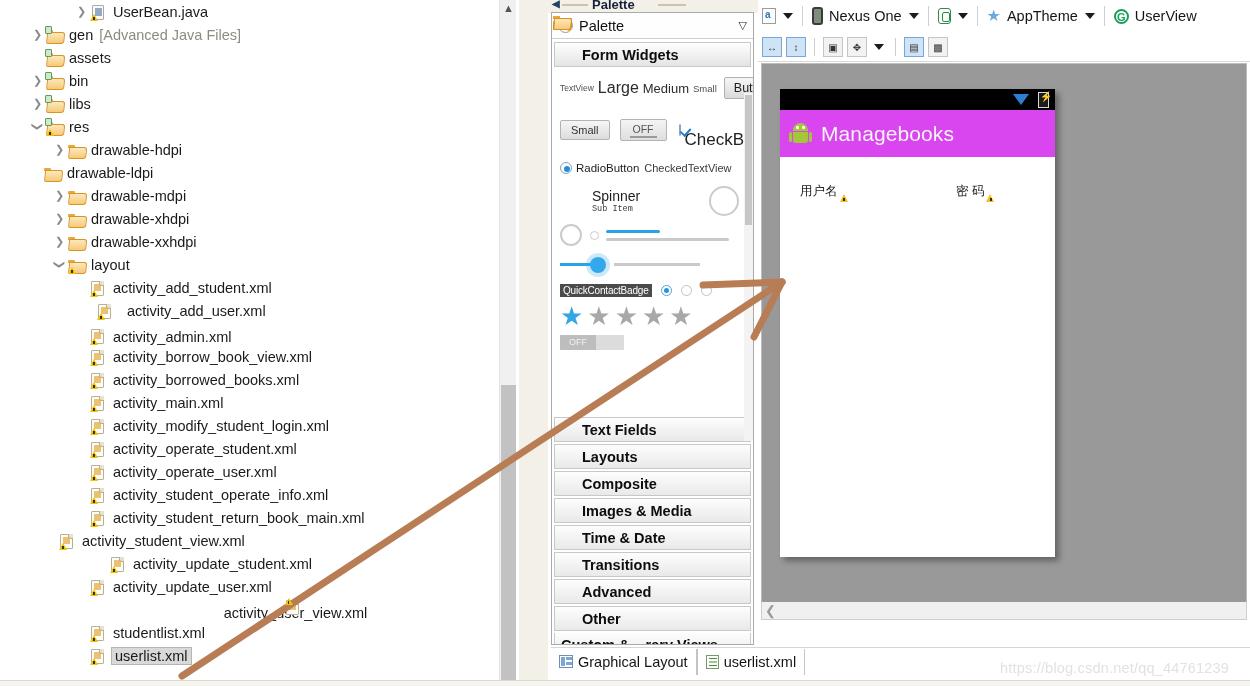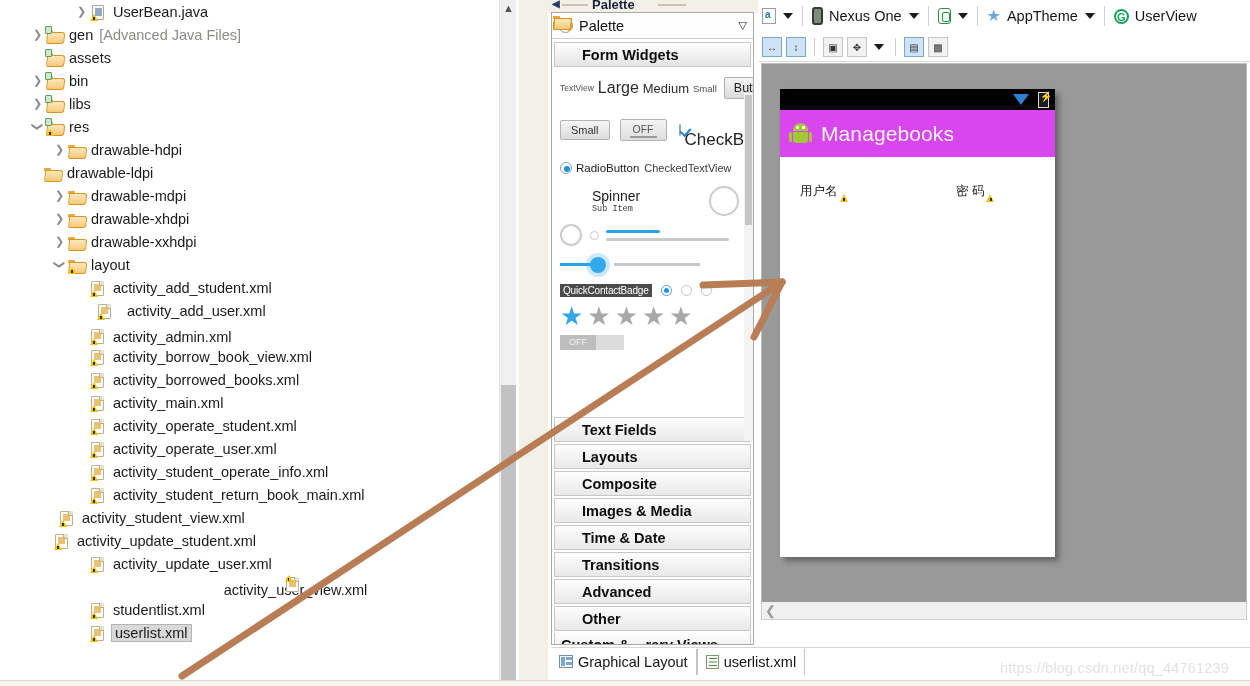--- a/index.html
+++ b/index.html
@@ -911,20 +911,31 @@
         </div>
         <div class="tree-row" style="padding-left: 74px;">
           <span class="twisty"></span>
           <span class="t-icon">
             <span class="ic-xmlfile">
               <span class="fold"></span>
               <span class="mark"></span>
             </span>
             <span class="ic-warn"></span>
           </span>
+          <span class="t-label">activity_modify_student_login.xml</span>
+        </div>
+        <div class="tree-row" style="padding-left: 74px;">
+          <span class="twisty"></span>
+          <span class="t-icon">
+            <span class="ic-xmlfile">
+              <span class="fold"></span>
+              <span class="mark"></span>
+            </span>
+            <span class="ic-warn"></span>
+          </span>
           <span class="t-label">activity_operate_student.xml</span>
         </div>
         <div class="tree-row" style="padding-left: 74px;">
           <span class="twisty"></span>
           <span class="t-icon">
             <span class="ic-xmlfile">
               <span class="fold"></span>
               <span class="mark"></span>
             </span>
             <span class="ic-warn"></span>
@@ -957,21 +968,21 @@
           <span class="twisty"></span>
           <span class="t-icon">
             <span class="ic-xmlfile">
               <span class="fold"></span>
               <span class="mark"></span>
             </span>
             <span class="ic-warn"></span>
           </span>
           <span class="t-label">activity_student_view.xml</span>
         </div>
-        <div class="tree-row" style="padding-left: 38px;">
+        <div class="tree-row" style="padding-left: 94px;">
           <span class="twisty"></span>
           <span class="t-icon">
             <span class="ic-xmlfile">
               <span class="fold"></span>
               <span class="mark"></span>
             </span>
             <span class="ic-warn"></span>
           </span>
           <span class="t-label">activity_update_student.xml</span>
         </div>

